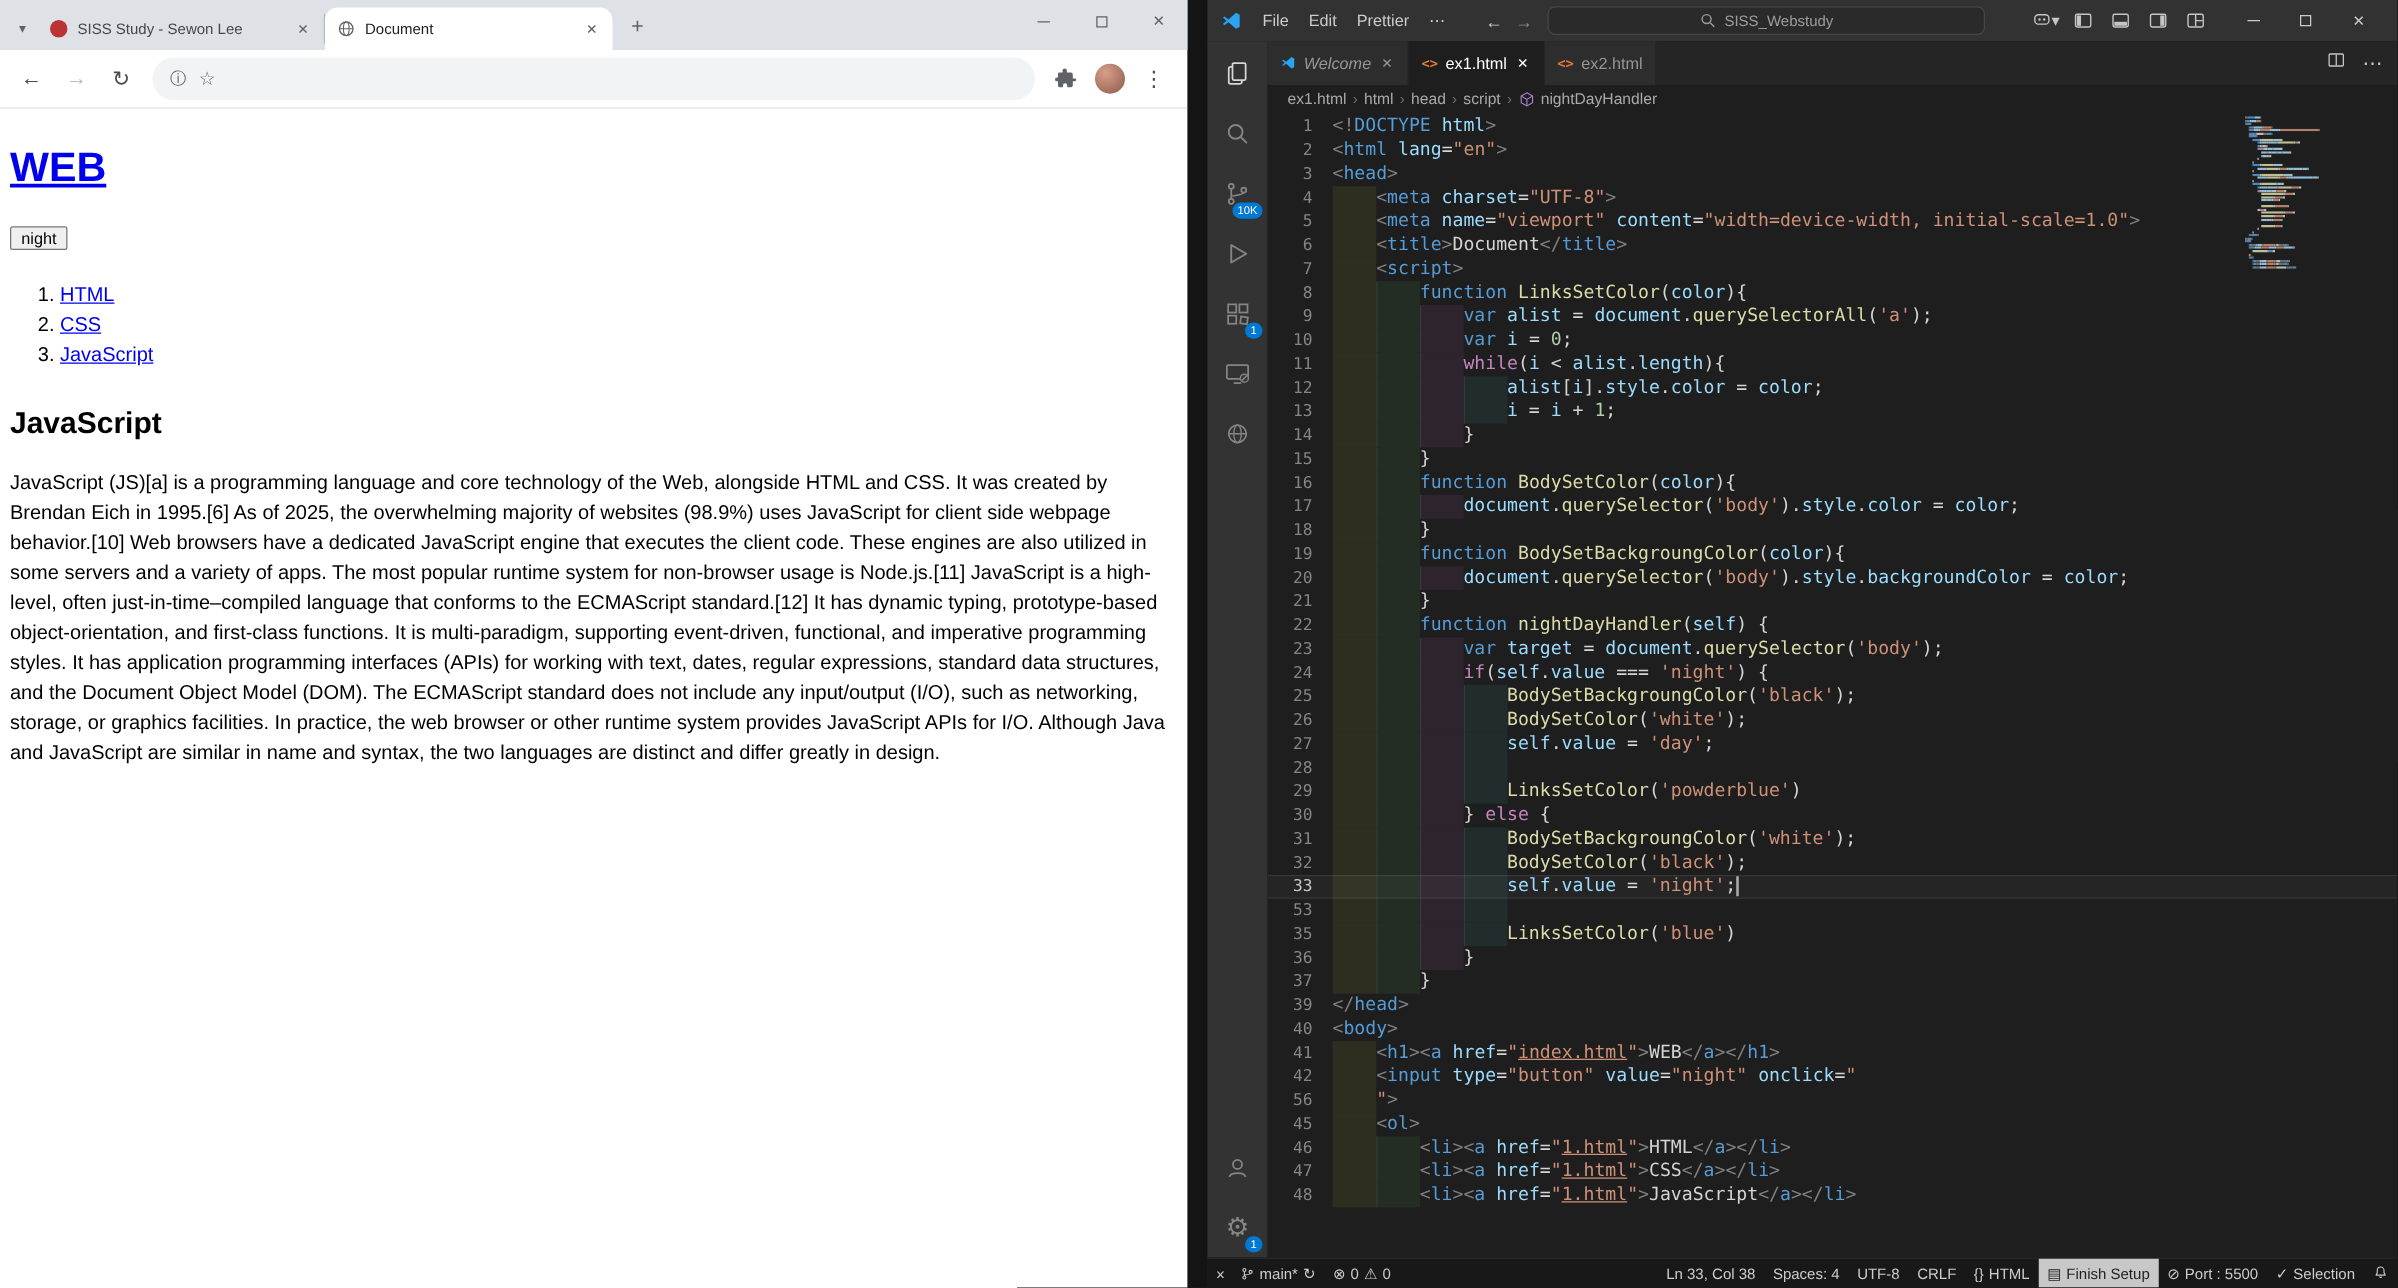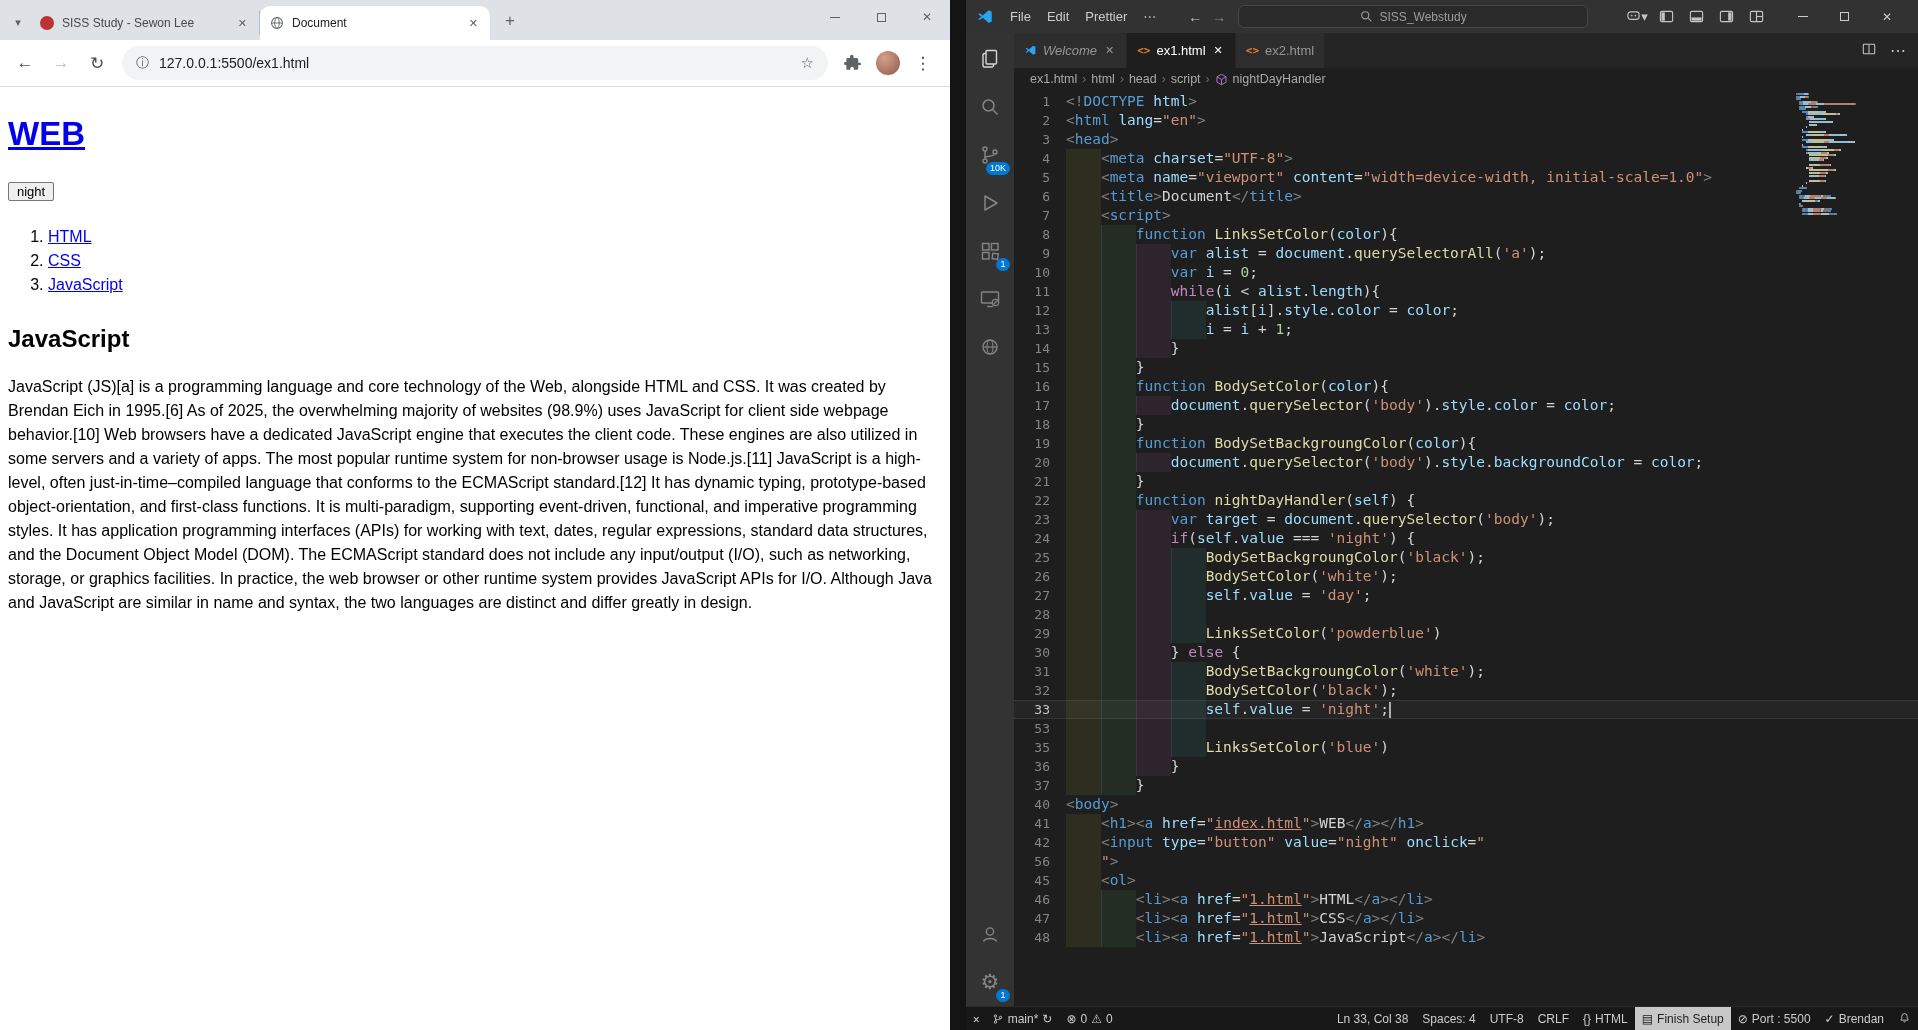--- a/index.html
+++ b/index.html
@@ -139,21 +139,20 @@
         <span class="bwc">✕</span>
       </div>
     </div>
 
     <div class="toolbar">
       <span class="nav-ic">←</span>
       <span class="nav-ic disabled">→</span>
       <span class="nav-ic">↻</span>
       <div class="omnibox">
         <span class="omni-info">ⓘ</span>
-        <span class="omni-url">127.0.0.1:5500/ex1.html</span>
         <span class="omni-star">☆</span>
       </div>
       <div class="tool-right">
         <span class="nav-ic">
           <svg width="19" height="19" viewBox="0 0 24 24">
               <path d="M20 11h-2V7a2 2 0 0 0-2-2h-4V3.2A2.2 2.2 0 0 0 9.8 1 2.2 2.2 0 0 0 7.6 3.2V5H4.5A1.5 1.5 0 0 0 3 6.5V10H2a2 2 0 1 0 0 4h1v4.5A1.5 1.5 0 0 0 4.5 20H8v-1.8a2.2 2.2 0 1 1 4.4 0V20h3.6a2 2 0 0 0 2-2v-4h2a1.5 1.5 0 0 0 0-3z" fill="#5f6368"></path>
             </svg>
         </span>
         <span class="avatar"></span>
         <span class="nav-ic">⋮</span>
@@ -383,20 +382,21 @@
               <div class="code-row"><span class="ln">28</span><span class="lc"><span class="ind" style="background: rgba(255, 255, 64, 0.07);"></span><span class="ind" style="background: rgba(127, 255, 127, 0.07);"></span><span class="ind" style="background: rgba(255, 127, 255, 0.07);"></span><span class="ind" style="background: rgba(79, 236, 236, 0.07);"></span></span></div>
               <div class="code-row"><span class="ln">29</span><span class="lc"><span class="ind" style="background: rgba(255, 255, 64, 0.07);"></span><span class="ind" style="background: rgba(127, 255, 127, 0.07);"></span><span class="ind" style="background: rgba(255, 127, 255, 0.07);"></span><span class="ind" style="background: rgba(79, 236, 236, 0.07);"></span><span class="tk-f">LinksSetColor</span><span class="tk-d">(</span><span class="tk-s">'powderblue'</span><span class="tk-d">)</span></span></div>
               <div class="code-row"><span class="ln">30</span><span class="lc"><span class="ind" style="background: rgba(255, 255, 64, 0.07);"></span><span class="ind" style="background: rgba(127, 255, 127, 0.07);"></span><span class="ind" style="background: rgba(255, 127, 255, 0.07);"></span><span class="tk-d">} </span><span class="tk-c">else</span><span class="tk-d"> {</span></span></div>
               <div class="code-row"><span class="ln">31</span><span class="lc"><span class="ind" style="background: rgba(255, 255, 64, 0.07);"></span><span class="ind" style="background: rgba(127, 255, 127, 0.07);"></span><span class="ind" style="background: rgba(255, 127, 255, 0.07);"></span><span class="ind" style="background: rgba(79, 236, 236, 0.07);"></span><span class="tk-f">BodySetBackgroungColor</span><span class="tk-d">(</span><span class="tk-s">'white'</span><span class="tk-d">);</span></span></div>
               <div class="code-row"><span class="ln">32</span><span class="lc"><span class="ind" style="background: rgba(255, 255, 64, 0.07);"></span><span class="ind" style="background: rgba(127, 255, 127, 0.07);"></span><span class="ind" style="background: rgba(255, 127, 255, 0.07);"></span><span class="ind" style="background: rgba(79, 236, 236, 0.07);"></span><span class="tk-f">BodySetColor</span><span class="tk-d">(</span><span class="tk-s">'black'</span><span class="tk-d">);</span></span></div>
               <div class="code-row current"><span class="ln">33</span><span class="lc"><span class="ind" style="background: rgba(255, 255, 64, 0.07);"></span><span class="ind" style="background: rgba(127, 255, 127, 0.07);"></span><span class="ind" style="background: rgba(255, 127, 255, 0.07);"></span><span class="ind" style="background: rgba(79, 236, 236, 0.07);"></span><span class="tk-v">self</span><span class="tk-d">.</span><span class="tk-v">value</span><span class="tk-d"> = </span><span class="tk-s">'night'</span><span class="tk-d">;</span><span class="cursor"></span></span></div>
               <div class="code-row"><span class="ln">53</span><span class="lc"><span class="ind" style="background: rgba(255, 255, 64, 0.07);"></span><span class="ind" style="background: rgba(127, 255, 127, 0.07);"></span><span class="ind" style="background: rgba(255, 127, 255, 0.07);"></span><span class="ind" style="background: rgba(79, 236, 236, 0.07);"></span></span></div>
               <div class="code-row"><span class="ln">35</span><span class="lc"><span class="ind" style="background: rgba(255, 255, 64, 0.07);"></span><span class="ind" style="background: rgba(127, 255, 127, 0.07);"></span><span class="ind" style="background: rgba(255, 127, 255, 0.07);"></span><span class="ind" style="background: rgba(79, 236, 236, 0.07);"></span><span class="tk-f">LinksSetColor</span><span class="tk-d">(</span><span class="tk-s">'blue'</span><span class="tk-d">)</span></span></div>
               <div class="code-row"><span class="ln">36</span><span class="lc"><span class="ind" style="background: rgba(255, 255, 64, 0.07);"></span><span class="ind" style="background: rgba(127, 255, 127, 0.07);"></span><span class="ind" style="background: rgba(255, 127, 255, 0.07);"></span><span class="tk-d">}</span></span></div>
               <div class="code-row"><span class="ln">37</span><span class="lc"><span class="ind" style="background: rgba(255, 255, 64, 0.07);"></span><span class="ind" style="background: rgba(127, 255, 127, 0.07);"></span><span class="tk-d">}</span></span></div>
+              <div class="code-row"><span class="ln">39</span><span class="lc"><span class="tk-p">&lt;/</span><span class="tk-t">head</span><span class="tk-p">&gt;</span></span></div>
               <div class="code-row"><span class="ln">40</span><span class="lc"><span class="tk-p">&lt;</span><span class="tk-t">body</span><span class="tk-p">&gt;</span></span></div>
               <div class="code-row"><span class="ln">41</span><span class="lc"><span class="ind" style="background: rgba(255, 255, 64, 0.07);"></span><span class="tk-p">&lt;</span><span class="tk-t">h1</span><span class="tk-p">&gt;&lt;</span><span class="tk-t">a</span><span class="tk-d"> </span><span class="tk-a">href</span><span class="tk-d">=</span><span class="tk-s">"</span><span class="tk-u">index.html</span><span class="tk-s">"</span><span class="tk-p">&gt;</span><span class="tk-d">WEB</span><span class="tk-p">&lt;/</span><span class="tk-t">a</span><span class="tk-p">&gt;&lt;/</span><span class="tk-t">h1</span><span class="tk-p">&gt;</span></span></div>
               <div class="code-row"><span class="ln">42</span><span class="lc"><span class="ind" style="background: rgba(255, 255, 64, 0.07);"></span><span class="tk-p">&lt;</span><span class="tk-t">input</span><span class="tk-d"> </span><span class="tk-a">type</span><span class="tk-d">=</span><span class="tk-s">"button"</span><span class="tk-d"> </span><span class="tk-a">value</span><span class="tk-d">=</span><span class="tk-s">"night"</span><span class="tk-d"> </span><span class="tk-a">onclick</span><span class="tk-d">=</span><span class="tk-s">"</span></span></div>
               <div class="code-row"><span class="ln">56</span><span class="lc"><span class="ind" style="background: rgba(255, 255, 64, 0.07);"></span><span class="tk-s">"</span><span class="tk-p">&gt;</span></span></div>
               <div class="code-row"><span class="ln">45</span><span class="lc"><span class="ind" style="background: rgba(255, 255, 64, 0.07);"></span><span class="tk-p">&lt;</span><span class="tk-t">ol</span><span class="tk-p">&gt;</span></span></div>
               <div class="code-row"><span class="ln">46</span><span class="lc"><span class="ind" style="background: rgba(255, 255, 64, 0.07);"></span><span class="ind" style="background: rgba(127, 255, 127, 0.07);"></span><span class="tk-p">&lt;</span><span class="tk-t">li</span><span class="tk-p">&gt;&lt;</span><span class="tk-t">a</span><span class="tk-d"> </span><span class="tk-a">href</span><span class="tk-d">=</span><span class="tk-s">"</span><span class="tk-u">1.html</span><span class="tk-s">"</span><span class="tk-p">&gt;</span><span class="tk-d">HTML</span><span class="tk-p">&lt;/</span><span class="tk-t">a</span><span class="tk-p">&gt;&lt;/</span><span class="tk-t">li</span><span class="tk-p">&gt;</span></span></div>
               <div class="code-row"><span class="ln">47</span><span class="lc"><span class="ind" style="background: rgba(255, 255, 64, 0.07);"></span><span class="ind" style="background: rgba(127, 255, 127, 0.07);"></span><span class="tk-p">&lt;</span><span class="tk-t">li</span><span class="tk-p">&gt;&lt;</span><span class="tk-t">a</span><span class="tk-d"> </span><span class="tk-a">href</span><span class="tk-d">=</span><span class="tk-s">"</span><span class="tk-u">1.html</span><span class="tk-s">"</span><span class="tk-p">&gt;</span><span class="tk-d">CSS</span><span class="tk-p">&lt;/</span><span class="tk-t">a</span><span class="tk-p">&gt;&lt;/</span><span class="tk-t">li</span><span class="tk-p">&gt;</span></span></div>
               <div class="code-row"><span class="ln">48</span><span class="lc"><span class="ind" style="background: rgba(255, 255, 64, 0.07);"></span><span class="ind" style="background: rgba(127, 255, 127, 0.07);"></span><span class="tk-p">&lt;</span><span class="tk-t">li</span><span class="tk-p">&gt;&lt;</span><span class="tk-t">a</span><span class="tk-d"> </span><span class="tk-a">href</span><span class="tk-d">=</span><span class="tk-s">"</span><span class="tk-u">1.html</span><span class="tk-s">"</span><span class="tk-p">&gt;</span><span class="tk-d">JavaScript</span><span class="tk-p">&lt;/</span><span class="tk-t">a</span><span class="tk-p">&gt;&lt;/</span><span class="tk-t">li</span><span class="tk-p">&gt;</span></span></div>
             </div>
           <div class="minimap">
@@ -485,21 +485,21 @@
         <div class="st prominent">
           <span class="ic">▤</span>
           <span>Finish Setup</span>
         </div>
         <div class="st">
           <span class="ic">⊘</span>
           <span>Port : 5500</span>
         </div>
         <div class="st">
           <span class="ic">✓</span>
-          <span>Brendan</span>
+          <span>Selection</span>
         </div>
         <div class="st">
           <svg width="13" height="13" viewBox="0 0 24 24">
               <path d="M12 3a5 5 0 0 0-5 5v3.5L5.5 14v1h13v-1L17 11.5V8a5 5 0 0 0-5-5z" fill="none" stroke="#ccc" stroke-width="1.6"></path>
               <path d="M10.5 17a1.5 1.5 0 0 0 3 0" fill="none" stroke="#ccc" stroke-width="1.6"></path>
             </svg>
         </div>
       </div>
     </div>
   </div>

